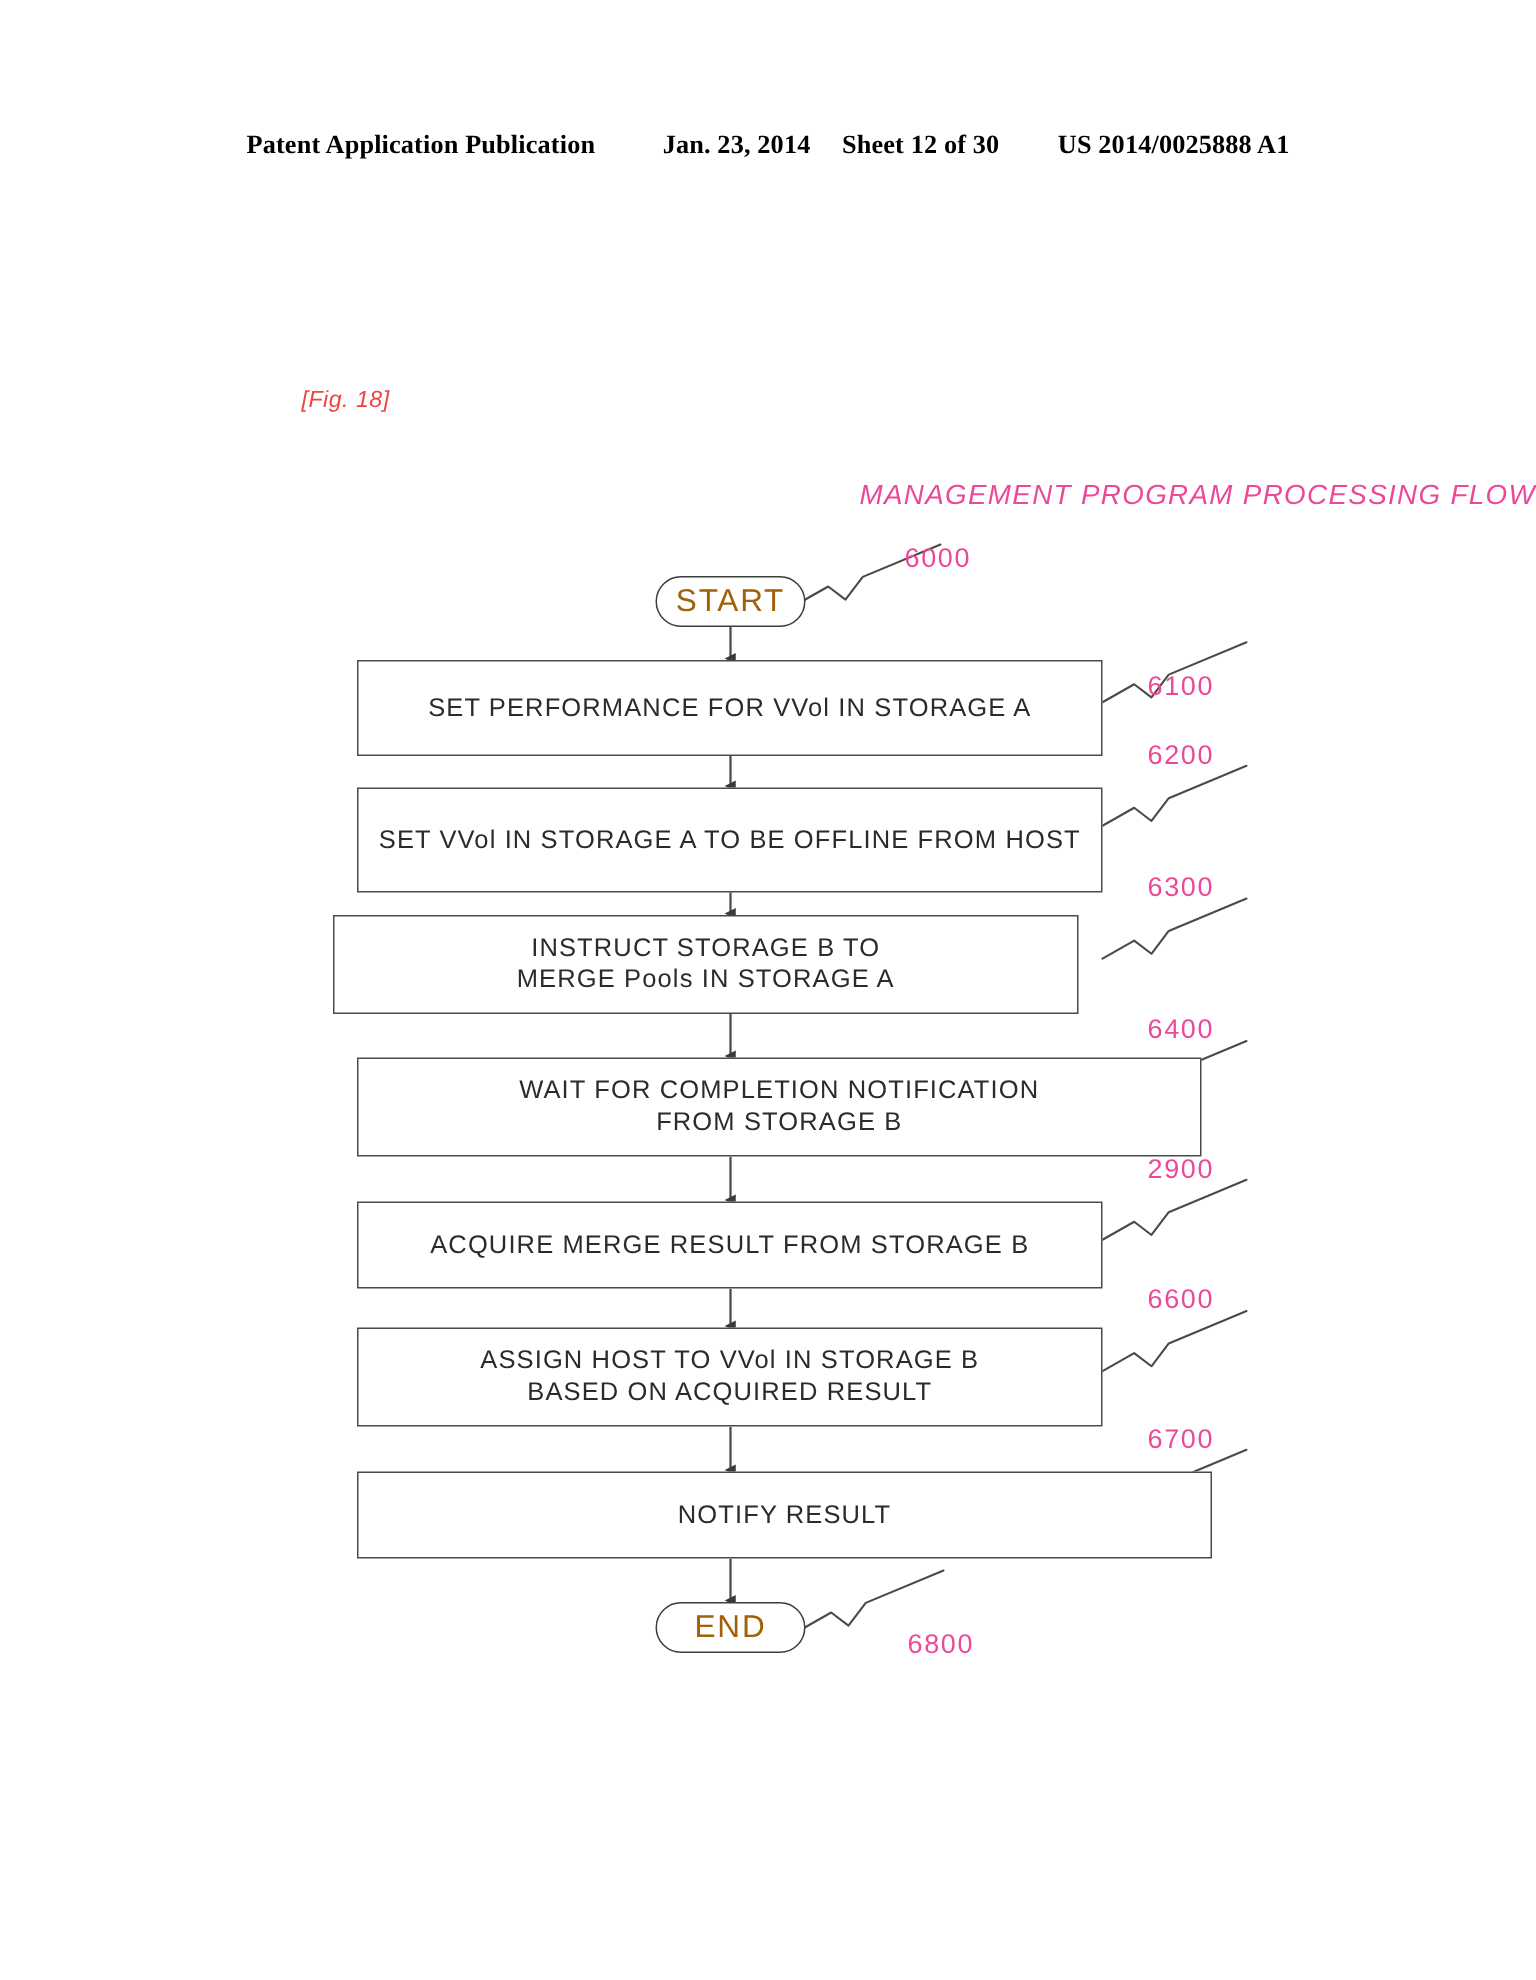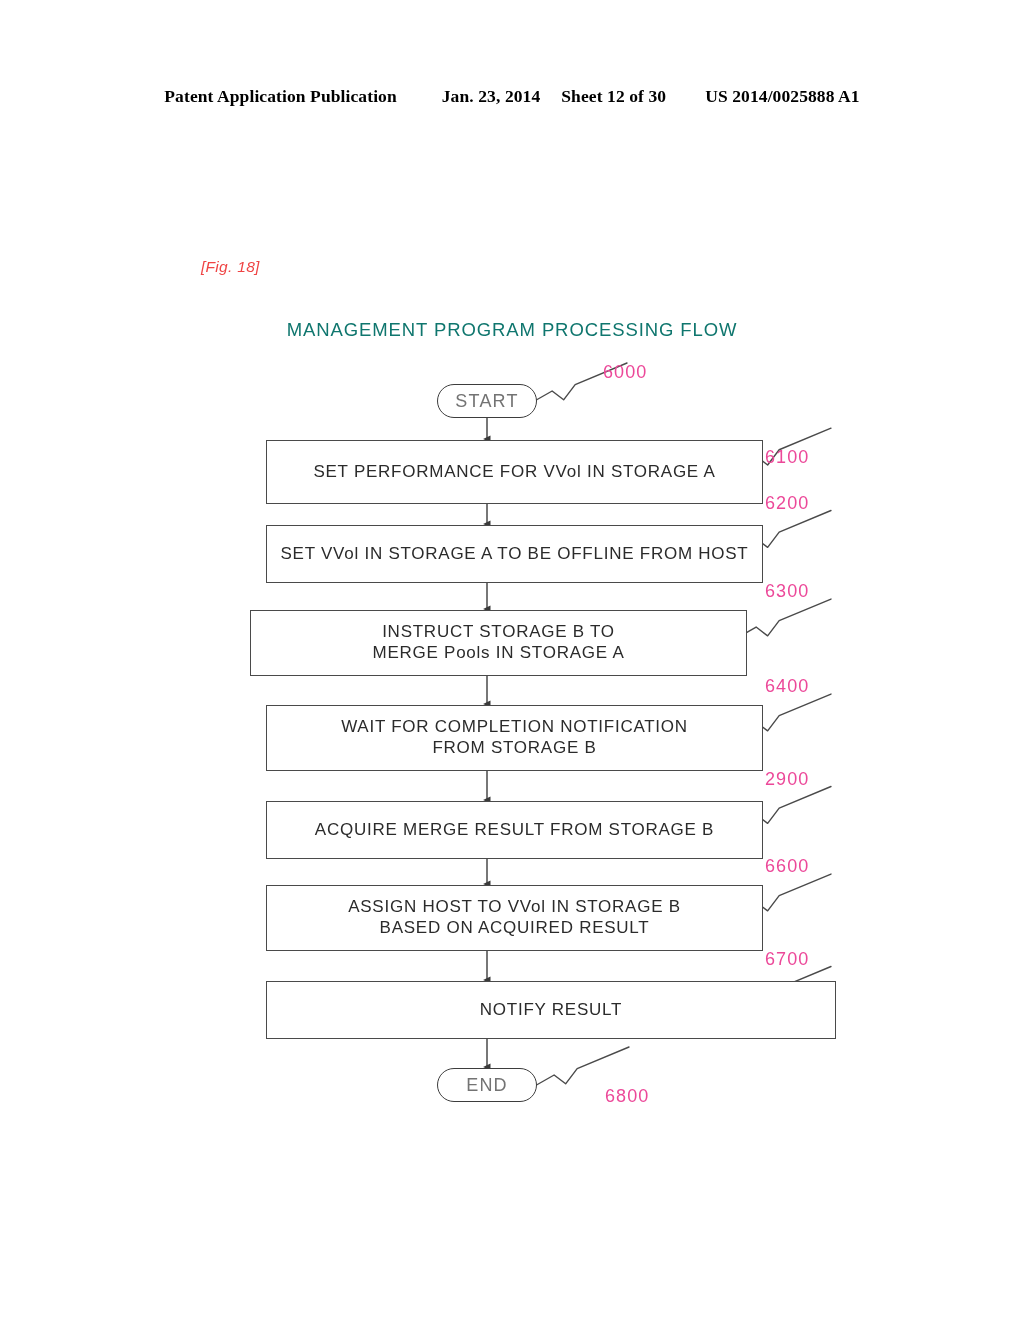--- a/index.html
+++ b/index.html
@@ -46,25 +46,26 @@
     color: #ef4444;
     font-style: italic;
   }
 
   
   .fig-title {
     position: absolute;
     left: 0;
     top: 319px;
     width: 1024px;
-    text-align: center;
+    text-align: right;
     font-size: 18.5px;
     letter-spacing: 0.9px;
-    color: #0f766e;
+    color: #ec4899;
     white-space: nowrap;
+    font-style: italic;
   }
 
   
   #flow-canvas {
     position: absolute;
     left: 0;
     top: 0;
     width: 1024px;
     height: 1320px;
     pointer-events: none;
@@ -73,41 +74,40 @@
   
   .terminal {
     position: absolute;
     box-sizing: border-box;
     border: 1.4px solid #3d3d3d;
     border-radius: 24px;
     background: #ffffff;
     display: flex;
     align-items: center;
     justify-content: center;
-    font-size: 18px;
+    font-size: 21px;
     letter-spacing: 1.2px;
-    color: #737373;
+    color: #a16207;
   }
 
   
   .proc-box {
     position: absolute;
     box-sizing: border-box;
     border: 1.3px solid #4a4a4a;
     background: #ffffff;
     display: flex;
     align-items: center;
     justify-content: center;
     text-align: center;
     font-size: 17px;
     letter-spacing: 0.75px;
     line-height: 1.22;
     color: #2b2b2b;
     padding: 0 8px;
-    margin-left: 28px;
   }
   .proc-box .ln { display: block; white-space: nowrap; }
 
   
   .ref-num {
     position: absolute;
     font-size: 18px;
     letter-spacing: 1.1px;
     color: #ec4899;
     white-space: nowrap;
@@ -161,34 +161,34 @@
 
 <div id="nodes-layer">
     <div class="terminal" style="left: 437px; top: 384px; width: 100px; height: 34px;">START</div>
     <div class="ref-num" style="left: 603px; top: 362px;">6000</div>
     <div class="proc-box" style="left: 238px; top: 440px; width: 497px; height: 64px;">
       <div>
         <span class="ln">SET PERFORMANCE FOR VVol IN STORAGE A</span>
       </div>
     </div>
     <div class="ref-num" style="left: 765px; top: 410.16px; margin-top: 37px;">6100</div>
-    <div class="proc-box" style="left: 238px; top: 525px; width: 497px; height: 58px;">
+    <div class="proc-box" style="left: 238px; top: 525px; width: 497px; height: 70px;">
       <div>
         <span class="ln">SET VVol IN STORAGE A TO BE OFFLINE FROM HOST</span>
       </div>
     </div>
     <div class="ref-num" style="left: 765px; top: 492.52px;">6200</div>
     <div class="proc-box" style="left: 222px; top: 610px; width: 497px; height: 66px;">
       <div>
         <span class="ln">INSTRUCT STORAGE B TO</span>
         <span class="ln">MERGE Pools IN STORAGE A</span>
       </div>
     </div>
     <div class="ref-num" style="left: 765px; top: 581.04px;">6300</div>
-    <div class="proc-box" style="left: 238px; top: 705px; width: 497px; height: 66px; justify-content: center;">
+    <div class="proc-box" style="left: 238px; top: 705px; width: 563px; height: 66px; justify-content: center;">
       <div>
         <span class="ln">WAIT FOR COMPLETION NOTIFICATION</span>
         <span class="ln">FROM STORAGE B</span>
       </div>
     </div>
     <div class="ref-num" style="left: 765px; top: 676.04px;">6400</div>
     <div class="proc-box" style="left: 238px; top: 801px; width: 497px; height: 58px; align-items: center;">
       <div>
         <span class="ln">ACQUIRE MERGE RESULT FROM STORAGE B</span>
       </div>

